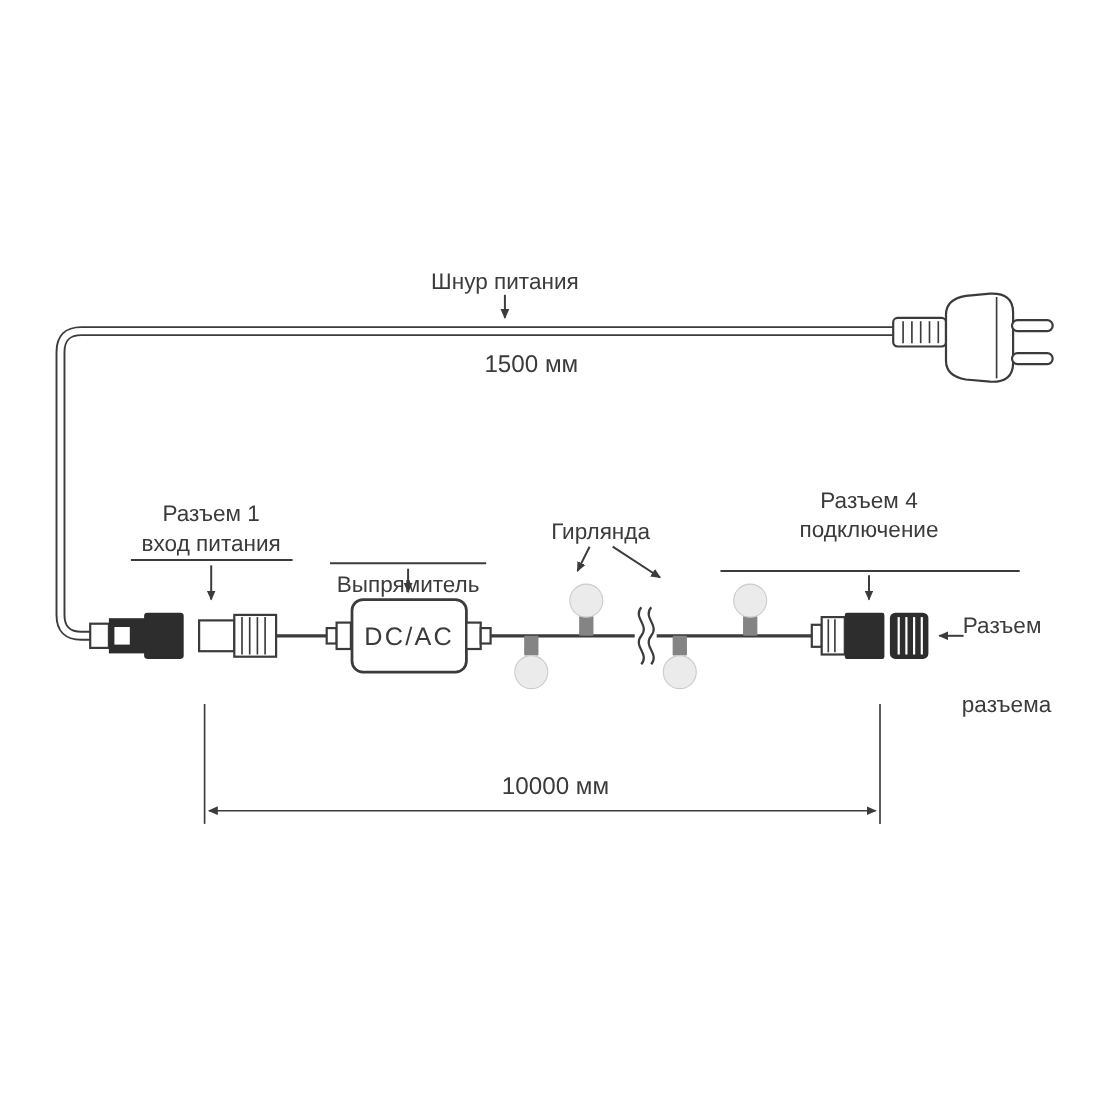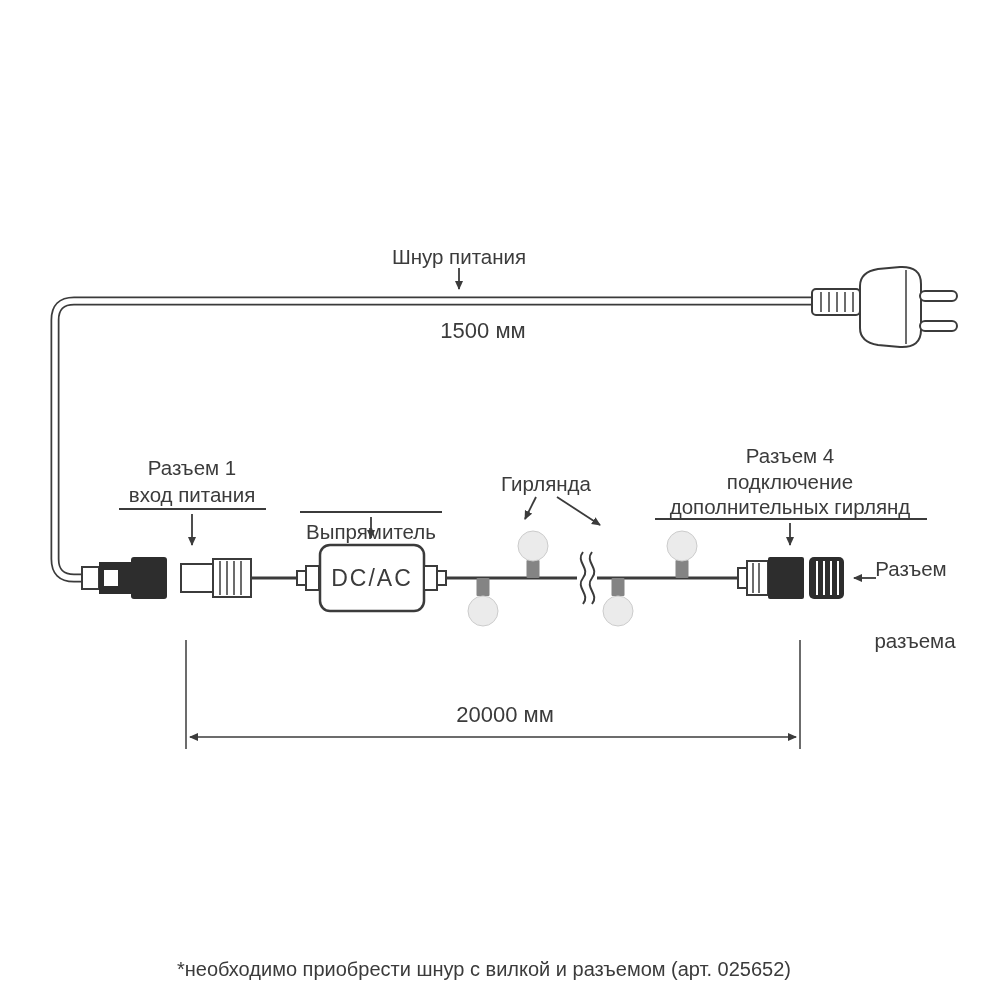--- a/index.html
+++ b/index.html
@@ -148,21 +148,19 @@
 
   <div class="lbl" style="left:192px; top:455px;">Разъем 1</div>
   <div class="lbl" style="left:192px; top:482px;">вход питания</div>
 
   <div class="lbl" style="left:371px; top:487px;margin-top:32px;">Выпрямитель</div>
 
   <div class="lbl" style="left:546px; top:471px;">Гирлянда</div>
 
   <div class="lbl" style="left:790px; top:443px;">Разъем 4</div>
   <div class="lbl" style="left:790px; top:469px;">подключение</div>
-  <div class="lbl" style="left:790px; top:494px;">дополнительных гирлянд</div>
 
   <div class="lbl" style="left:911px; top:556px;">Разъем</div>
   <div class="lbl" style="left:915px; top:584px;margin-top:44px;">разъема</div>
 
-  <div class="lbl dim" style="left:477px; top:702px;">20000 мм</div>
+  <div class="lbl dim" style="left:477px; top:702px;">10000 мм</div>
 
-  <div class="lbl foot" style="left:484px; top:957px;">*необходимо приобрести шнур с вилкой и разъемом (арт. 025652)</div>
 </div>
 
 </body></html>

